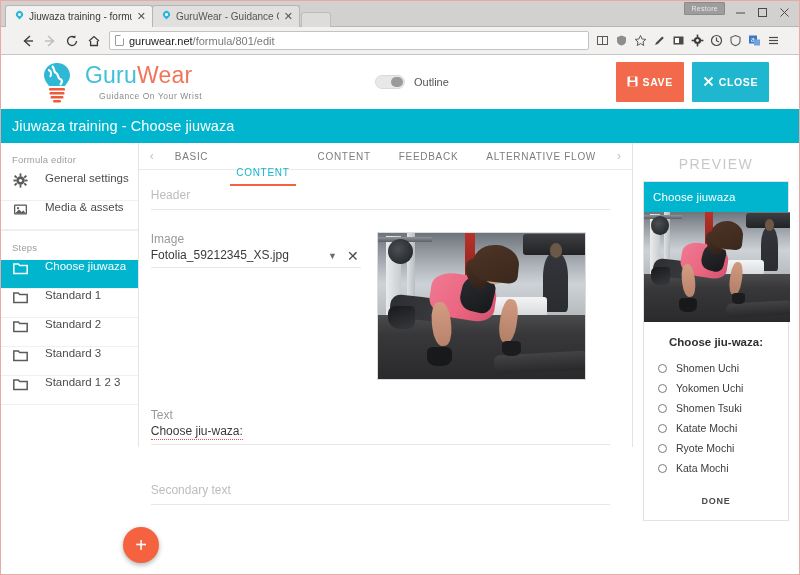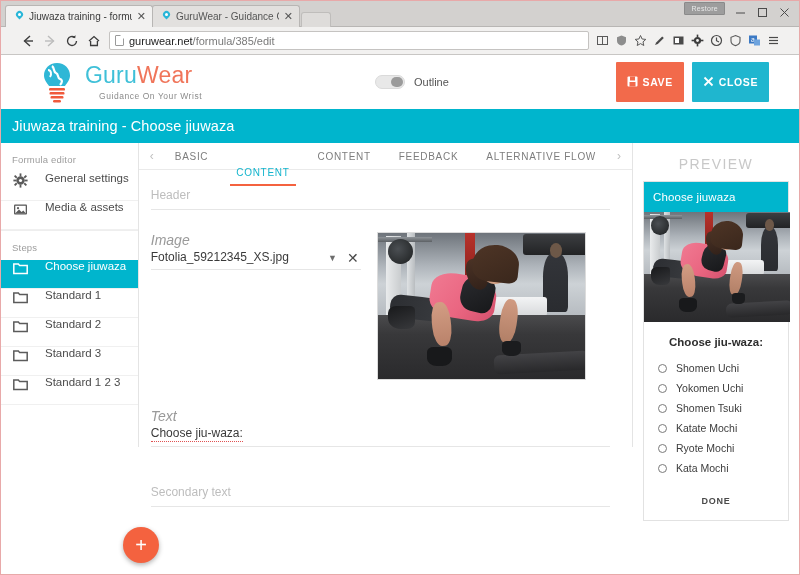--- a/index.html
+++ b/index.html
@@ -202,21 +202,21 @@
   .etab.active { color: #14b5cd; margin-top: 32px; }
   .etab.active::after {
     content: ""; position: absolute; left: 8px; right: 8px; bottom: 0;
     height: 2px; background: #f4623f;
   }
   .tab-arrow.right { margin-left: auto; }
 
   .form { padding: 18px 22px 0 12px; }
   .field { margin-bottom: 0; }
   .field-line { border-bottom: 1px solid #e6e6e6; }
-  .flabel { font-size: 14px; color: #9a9a9a; margin-bottom: 2px; font-style: italic; }
+  .flabel { font-size: 12px; color: #9a9a9a; margin-bottom: 2px; }
   .fplace { font-size: 12px; color: #bdbdbd; padding-bottom: 7px; }
   .fvalue { font-size: 12px; color: #3a3a3a; padding-bottom: 6px; }
   .spell { border-bottom: 1.5px dotted #e05252; padding-bottom: 1px; }
 
   .img-row { display: flex; align-items: flex-start; margin-top: 22px; }
   .img-left { width: 210px; flex: 0 0 210px; }
   .img-select {
     display: flex; align-items: flex-end; border-bottom: 1px solid #e6e6e6;
   }
   .img-name { flex: 1 1 auto; font-size: 12px; color: #3a3a3a; padding-bottom: 5px; }
@@ -441,21 +441,21 @@
     <div class="nav-ico">
       <svg width="14" height="14" viewBox="0 0 14 14">
           <path d="M2 7 L7 2.5 L12 7" fill="none" stroke="#3d3d3d" stroke-width="1.3"></path>
           <path d="M3.6 7 L3.6 11.5 L10.4 11.5 L10.4 7" fill="none" stroke="#3d3d3d" stroke-width="1.3"></path>
         </svg>
     </div>
 
     <div class="omnibox">
       <span class="page-ico"></span>
       <span class="url-host">guruwear.net</span>
-        <span class="url-path">/formula/385/edit</span>
+        <span class="url-path">/formula/801/edit</span>
     </div>
 
     <div class="bar-icons">
       <div class="bar-ico">
         <svg width="13" height="13" viewBox="0 0 13 13">
             <rect x="1.5" y="2.5" width="10" height="8" fill="none" stroke="#5a5a5a" stroke-width="1"></rect>
             <line x1="6.5" y1="2.5" x2="6.5" y2="10.5" stroke="#5a5a5a" stroke-width="1"></line>
           </svg>
       </div>
       <div class="bar-ico">

